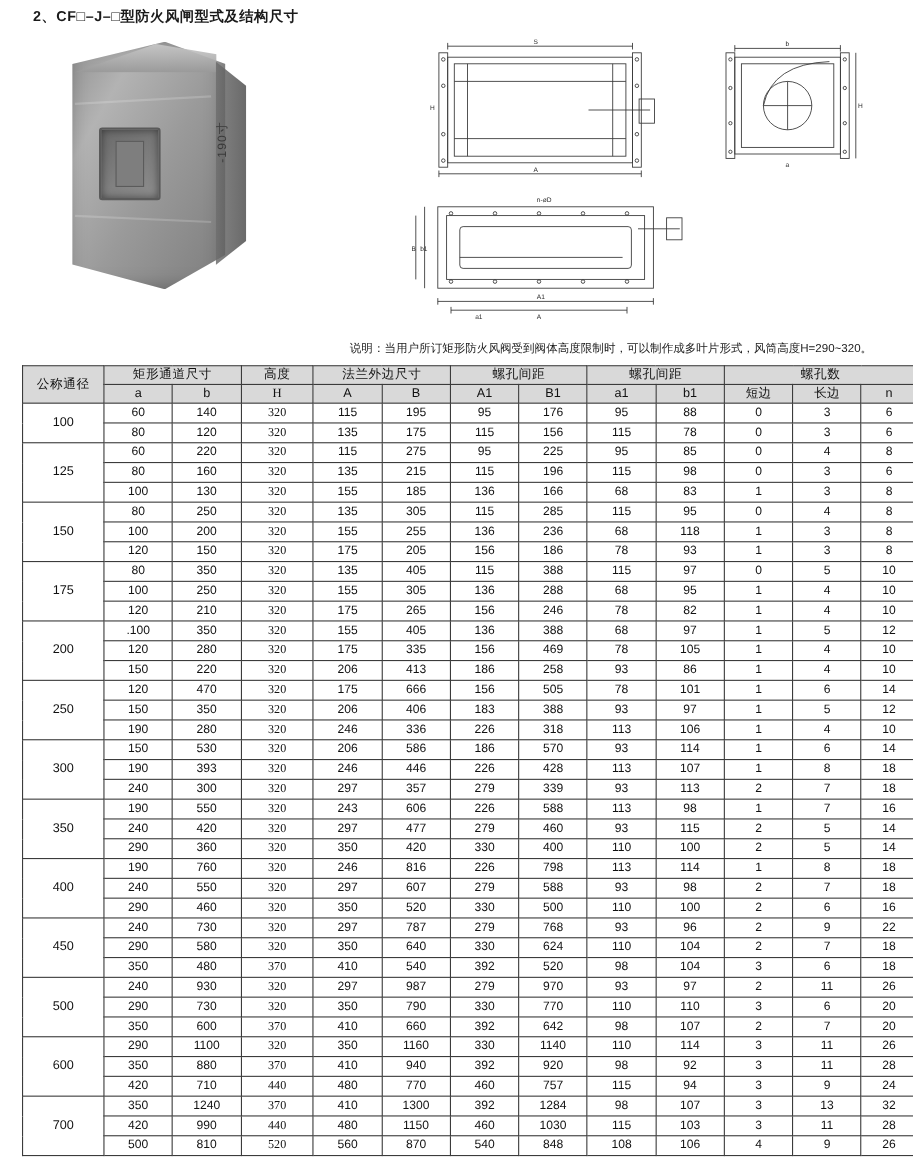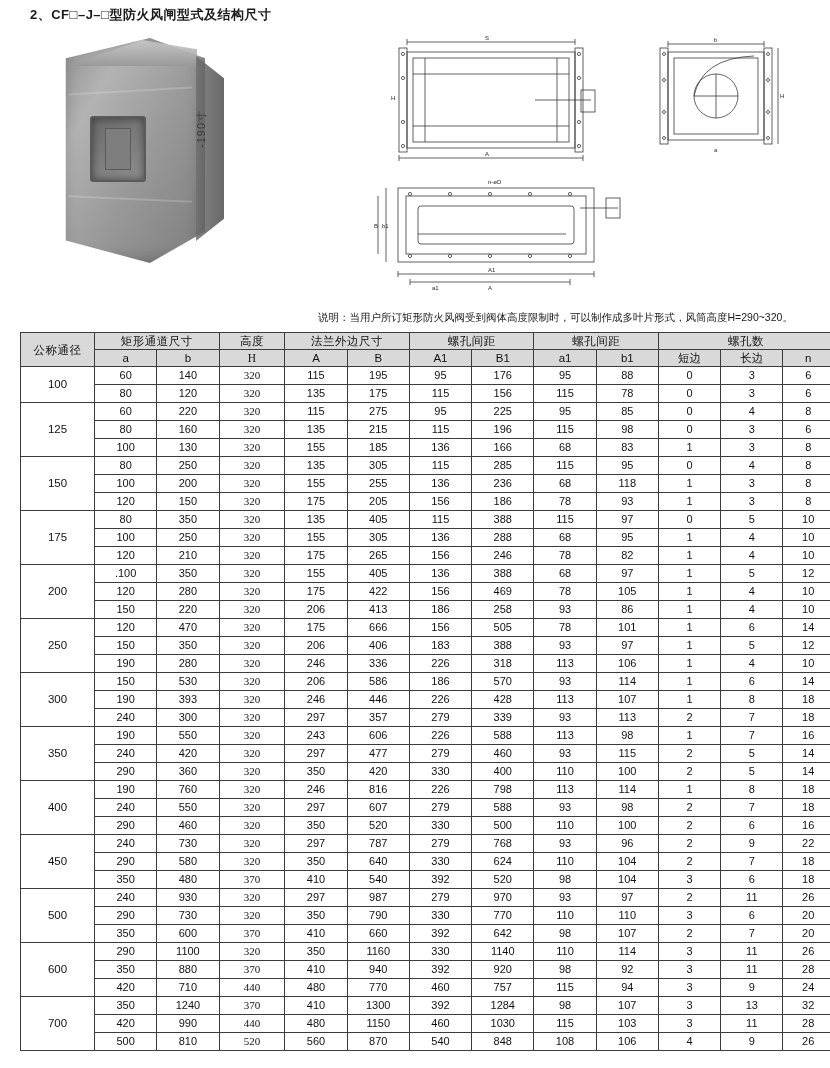--- a/index.html
+++ b/index.html
@@ -497,21 +497,21 @@
           <td class="colw-s">97</td>
           <td class="colw-s">1</td>
           <td class="colw-s">5</td>
           <td class="colw-n">12</td>
         </tr>
         <tr>
           <td class="colw-s">120</td>
           <td class="colw-s">280</td>
           <td class="colw-h">320</td>
           <td class="colw-s">175</td>
-          <td class="colw-s">422</td>
+          <td class="colw-s">335</td>
           <td class="colw-s">156</td>
           <td class="colw-s">469</td>
           <td class="colw-s">78</td>
           <td class="colw-s">105</td>
           <td class="colw-s">1</td>
           <td class="colw-s">4</td>
           <td class="colw-n">10</td>
         </tr>
         <tr>
           <td class="colw-s">150</td>

